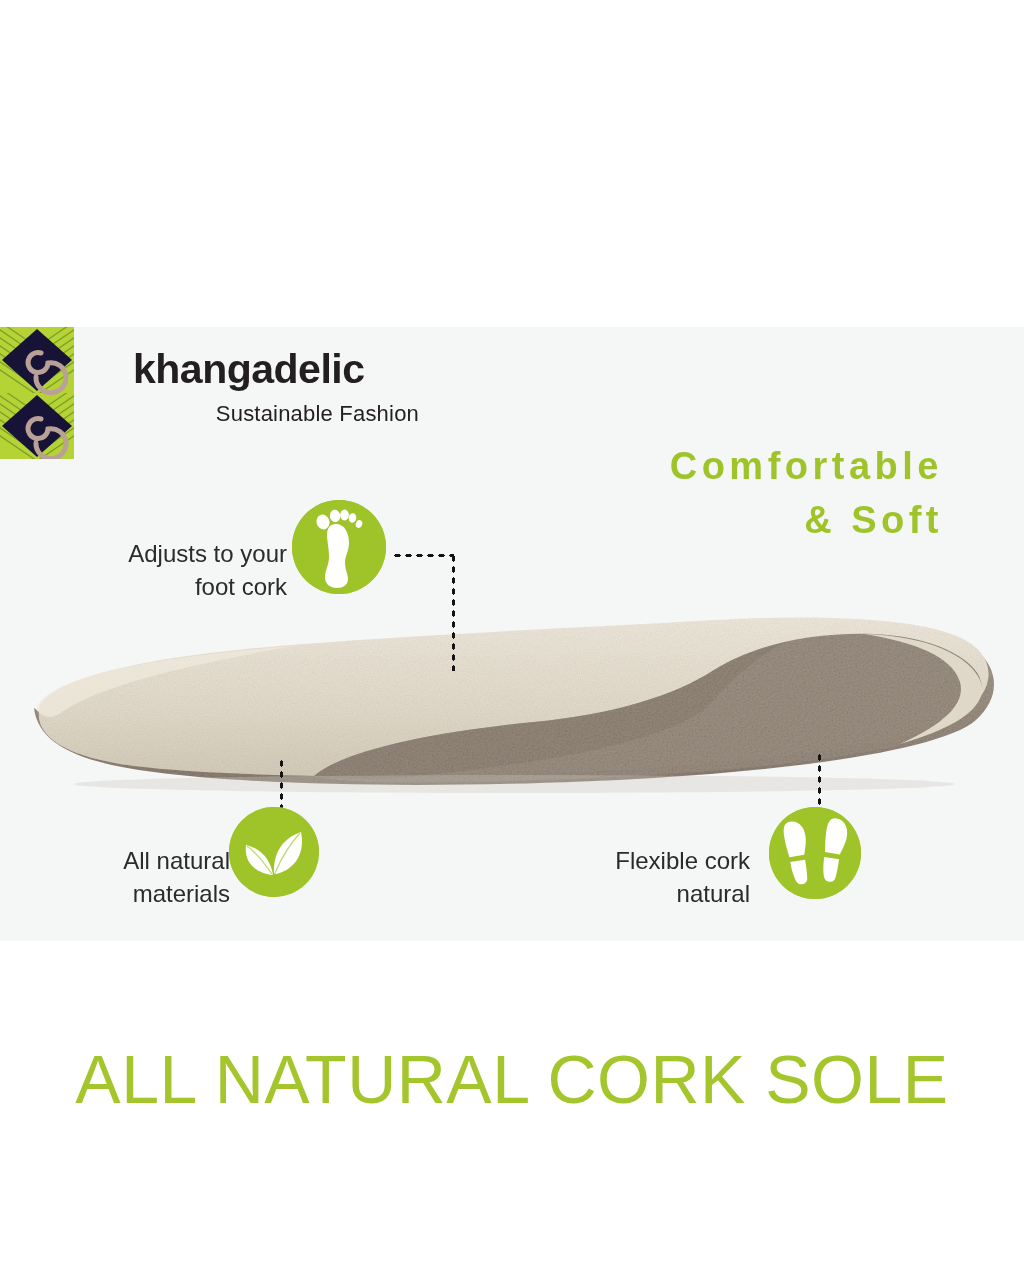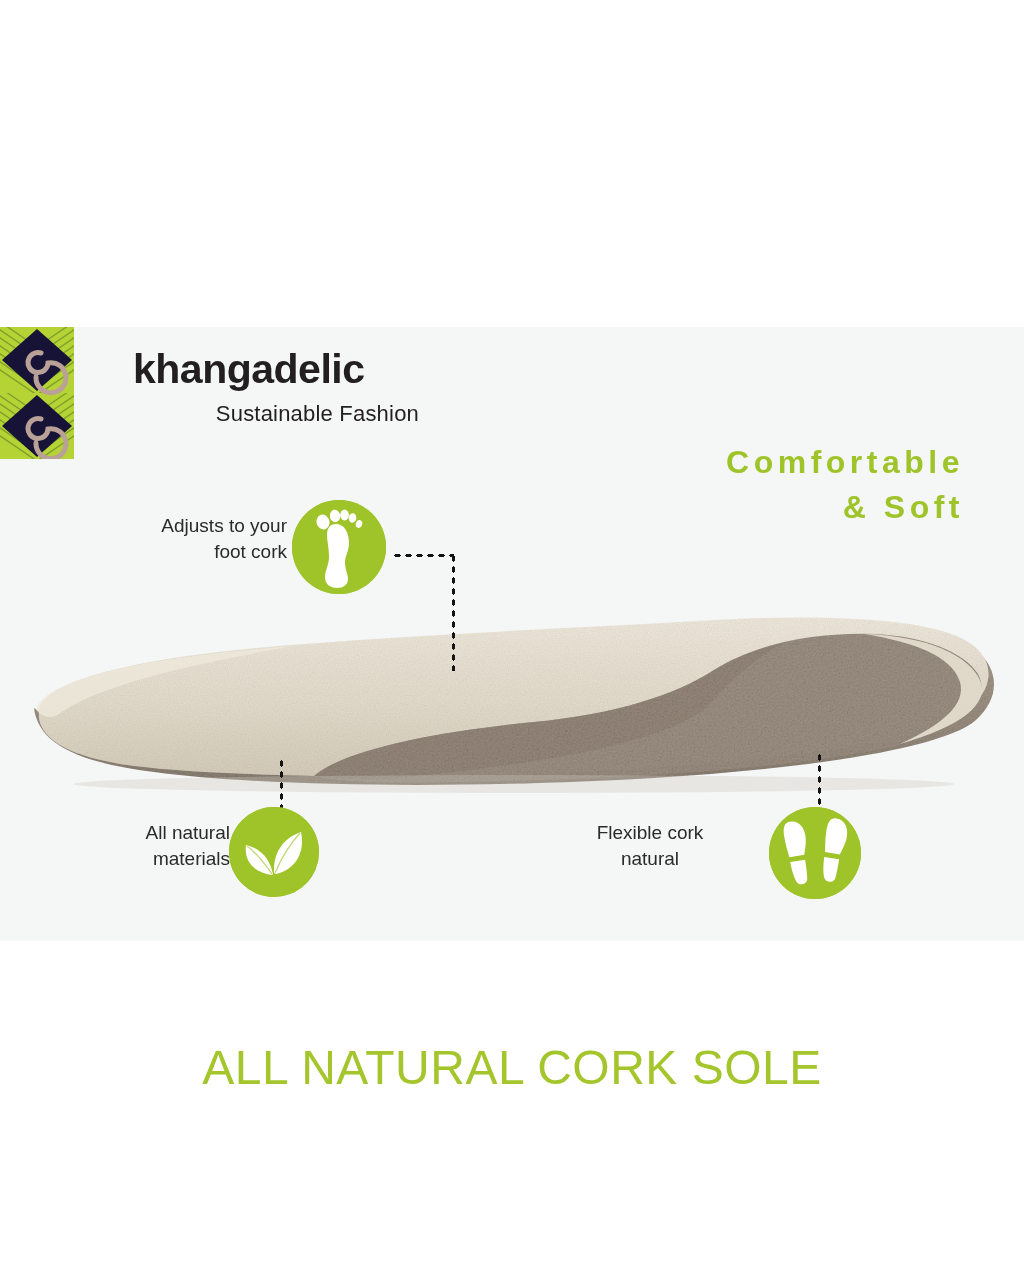--- a/index.html
+++ b/index.html
@@ -68,56 +68,57 @@
     font-weight: 400;
     color: #231f20;
     letter-spacing: 0.2px;
     text-align: right;
     white-space: nowrap;
   }
 
   
   .headline {
     position: absolute;
-    right: 60px;
+    right: 81px;
     top: 440px;
     width: 480px;
     text-align: right;
     color: #9ec42a;
-    font-size: 32px;
+    font-size: 38px;
     font-weight: 700;
     letter-spacing: 4.5px;
     line-height: 1.42;
   }
 
   
   .callout { position: absolute; }
   .callout-label {
     position: absolute;
-    font-size: 19px;
+    font-size: 24px;
     line-height: 1.38;
     color: #2b2b2b;
     font-weight: 400;
     white-space: nowrap;
+    margin-top: 24px;
   }
   .badge {
     position: absolute;
     border-radius: 50%;
     background: #9ec42a;
     display: block;
   }
 
   .callout-topleft { left: 55px; top: 505px; width: 330px; height: 100px; }
   .callout-topleft .callout-label { left: 0; top: 8px; width: 232px; text-align: right; }
 
   .callout-botleft { left: 60px; top: 812px; width: 285px; height: 95px; }
   .callout-botleft .callout-label { left: 0; top: 8px; width: 170px; text-align: right; }
 
   .callout-botright { left: 550px; top: 812px; width: 325px; height: 95px; }
-  .callout-botright .callout-label { left: 0; top: 8px; width: 200px; text-align: center; }
+  .callout-botright .callout-label { left: 0; top: 8px; width: 200px; text-align: right; }
 
   .badge-abs { position: absolute; }
 
   
   .leader { position: absolute; }
   .leader-h {
     position: absolute;
     height: 5px;
     background-image: radial-gradient(#141414 45%, transparent 47%);
     background-size: 11px 5px;
@@ -144,21 +145,21 @@
   .insole svg { display: block; width: 100%; height: 100%; }
 
   
   .title-main {
     position: absolute;
     left: 0;
     top: 1040px;
     width: 1024px;
     text-align: center;
     color: #a4c62c;
-    font-size: 48px;
+    font-size: 68px;
     font-weight: 400;
     letter-spacing: 0.5px;
   }
   .title-sub {
     position: absolute;
     left: 0;
     top: 1152px;
     width: 1024px;
     text-align: center;
     color: #8c8c8c;

